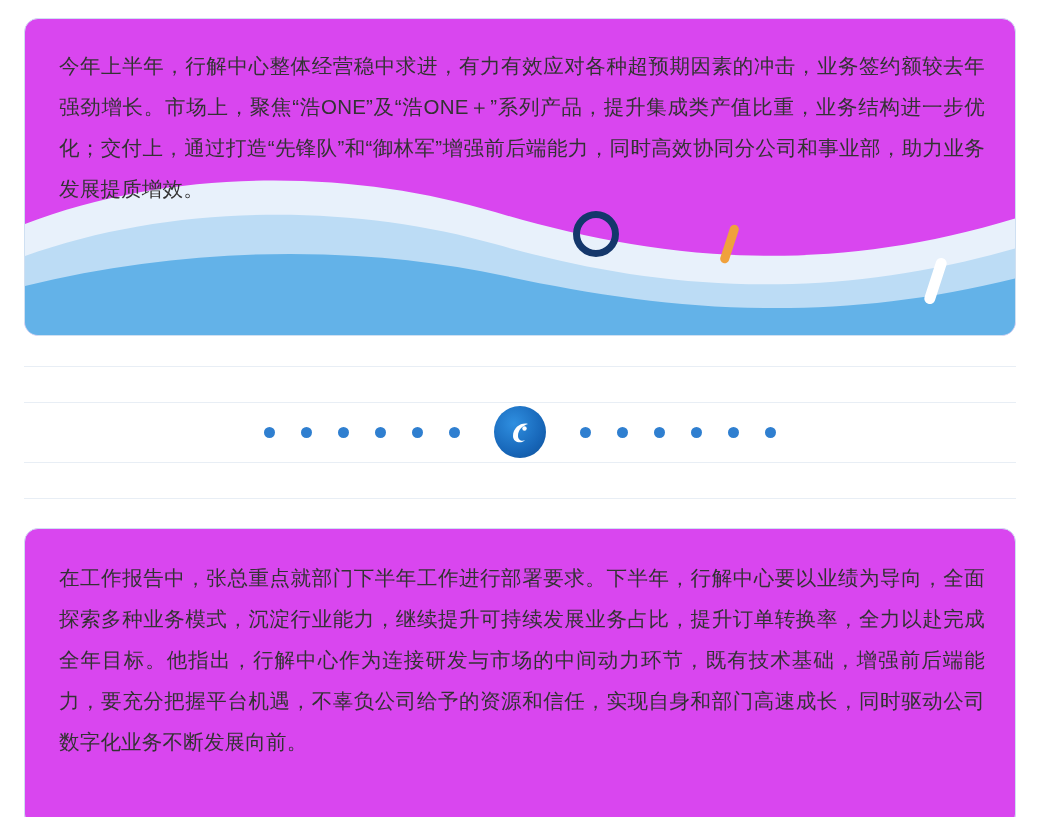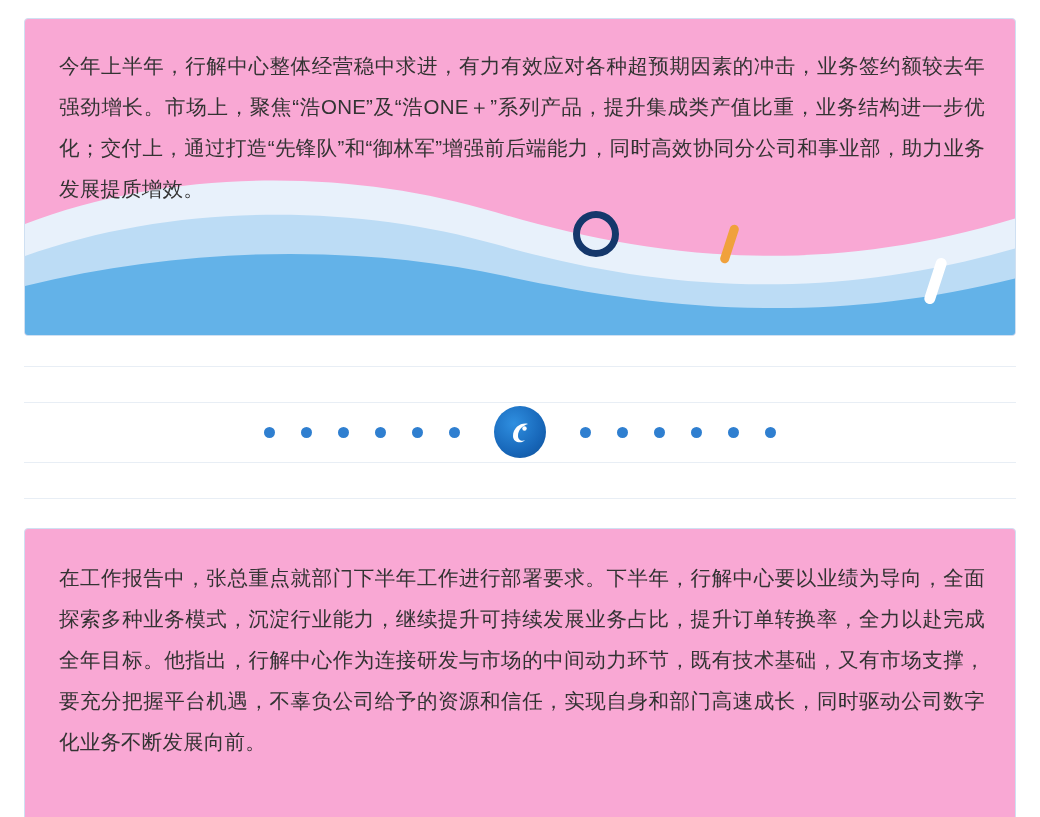--- a/index.html
+++ b/index.html
@@ -18,23 +18,23 @@
     height: 817px;
     overflow: hidden;
     background: #ffffff;
   }
 
   
   .card {
     position: absolute;
     left: 24px;
     width: 992px;
-    background: #f9a8d4;
+    background: #d946ef;
     border: 1px solid #cfe0f2;
-    border-radius: 4px;
+    border-radius: 14px;
     overflow: hidden;
   }
 
   #card-top {
     top: 18px;
     height: 318px;
   }
 
   .card-text {
     position: relative;
@@ -201,16 +201,16 @@
       <span class="dot"></span>
       <span class="dot"></span>
       <span class="dot"></span>
       <span class="dot"></span>
       <span class="dot"></span>
       <span class="dot"></span>
     </div>
   </div>
 
   <div class="card" id="card-bottom">
-    <div class="card-text">在工作报告中，张总重点就部门下半年工作进行部署要求。下半年，行解中心要以业绩为导向，全面探索多种业务模式，沉淀行业能力，继续提升可持续发展业务占比，提升订单转换率，全力以赴完成全年目标。他指出，行解中心作为连接研发与市场的中间动力环节，既有技术基础，又有市场支撑，要充分把握平台机遇，不辜负公司给予的资源和信任，实现自身和部门高速成长，同时驱动公司数字化业务不断发展向前。</div>
+    <div class="card-text">在工作报告中，张总重点就部门下半年工作进行部署要求。下半年，行解中心要以业绩为导向，全面探索多种业务模式，沉淀行业能力，继续提升可持续发展业务占比，提升订单转换率，全力以赴完成全年目标。他指出，行解中心作为连接研发与市场的中间动力环节，既有技术基础，增强前后端能力，要充分把握平台机遇，不辜负公司给予的资源和信任，实现自身和部门高速成长，同时驱动公司数字化业务不断发展向前。</div>
   </div>
 
 </div>
 
 </body></html>

